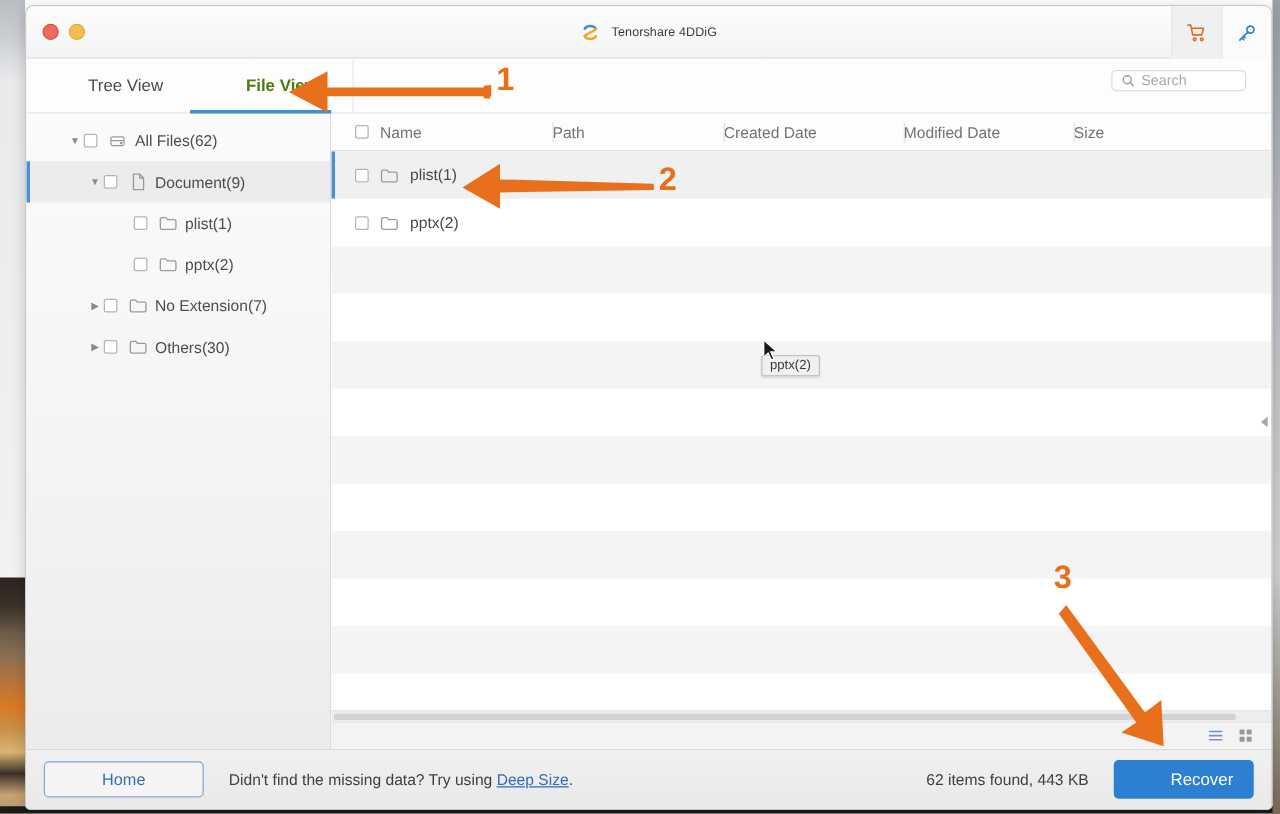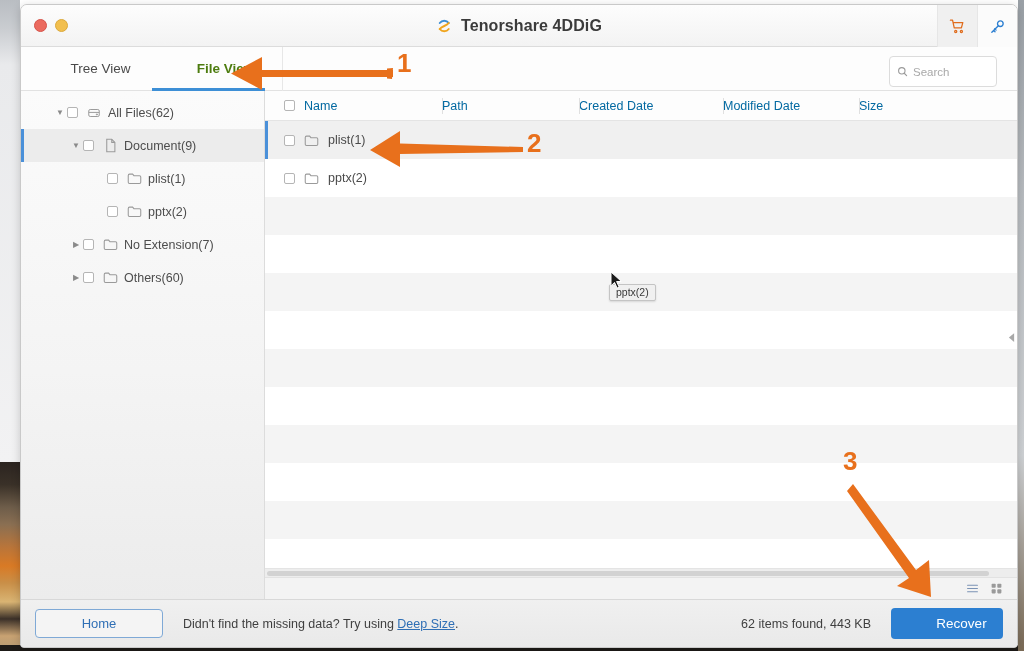--- a/index.html
+++ b/index.html
@@ -60,21 +60,21 @@
   .dot.red    { background: #eb6a5e; border: 1px solid #d6534a; }
   .dot.yellow { background: #f2bf4e; border: 1px solid #dba93c; }
 
   .title-center {
     position: absolute; left: 0; right: 0; top: 0; height: 42px;
     display: flex; align-items: center; justify-content: center; gap: 7px;
     pointer-events: none;
   }
   .app-logo { width: 18px; height: 18px; display: block; }
   .app-title {
-    font-size: 16px; color: #3b3b3b; letter-spacing: .1px; font-weight: bold;
+    font-size: 10px; color: #3b3b3b; letter-spacing: .1px;
   }
   .title-actions {
     position: absolute; right: 0; top: 0; height: 42px; display: flex;
   }
   .title-btn {
     width: 40px; height: 42px; display: flex; align-items: center; justify-content: center;
     border-left: 1px solid #e6e6e6; cursor: pointer;
   }
   .title-btn.cart { background: #f0f0f0; }
   .title-btn.key  { background: #fbfbfb; }
@@ -95,21 +95,21 @@
   .tab.active::after {
     content: ""; position: absolute; left: 6px; right: 6px; bottom: 0;
     height: 2.5px; background: #3d8fd6;
   }
   .tab-sep {
     width: 1px; height: 44px; background: #e7e7e7;
     margin-left: 11px;
   }
   .searchbox {
     position: absolute; right: 20px; top: 9px;
-    width: 108px; height: 31px;
+    width: 108px; height: 17px;
     border: 1px solid #dcdcdc; border-radius: 4px;
     background: #ffffff;
     display: flex; align-items: center; gap: 5px; padding: 0 7px;
     cursor: text;
   }
   .searchbox input {
     border: 0; outline: 0; font-size: 11.5px; color: #8d8d8d;
     font-family: "Liberation Sans", sans-serif; width: 72px; background: transparent;
   }
   .searchbox input::placeholder { color: #a9a9a9; }
@@ -149,21 +149,21 @@
   .tree-icon { width: 16px; display: flex; align-items: center; justify-content: center; }
   .tree-label { margin-left: 6px; white-space: nowrap; }
 
   
   .filepane {
     flex: 1; height: 508px; background: #ffffff; position: relative; overflow: hidden;
   }
   .colhead {
     display: flex; align-items: center; height: 30px;
     border-bottom: 1px solid #e4e4e4; background: #fdfdfd;
-    font-size: 12.5px; color: #0369a1;
+    font-size: 12.5px; color: #737373;
     position: relative;
   }
   .col {
     display: flex; align-items: center; height: 30px; padding-left: 0;
     position: relative; white-space: nowrap;
   }
   .col + .col::before {
     content: ""; position: absolute; left: 0; top: 7px; bottom: 7px; width: 1px;
     background: #e0e0e0;
   }
@@ -379,21 +379,21 @@
       </div>
 
       <div class="tree-row" style="padding-left:48px;">
         <span class="twisty">▶</span>
         <span class="cb"></span>
         <span class="tree-icon" style="margin-left:8px;">
           <svg width="15" height="13" viewBox="0 0 24 20" fill="none" stroke="#9a9a9a" stroke-width="1.7">
             <path d="M2 5a2 2 0 012-2h5l2 2.5h9a2 2 0 012 2V16a2 2 0 01-2 2H4a2 2 0 01-2-2z"></path>
           </svg>
         </span>
-        <span class="tree-label">Others(60)</span>
+        <span class="tree-label">Others(30)</span>
       </div>
     </div>
 
     <div class="filepane">
 
       <div class="colhead">
         <div class="col col-name">
           <span class="cb"></span>
           <span>Name</span>
         </div>

